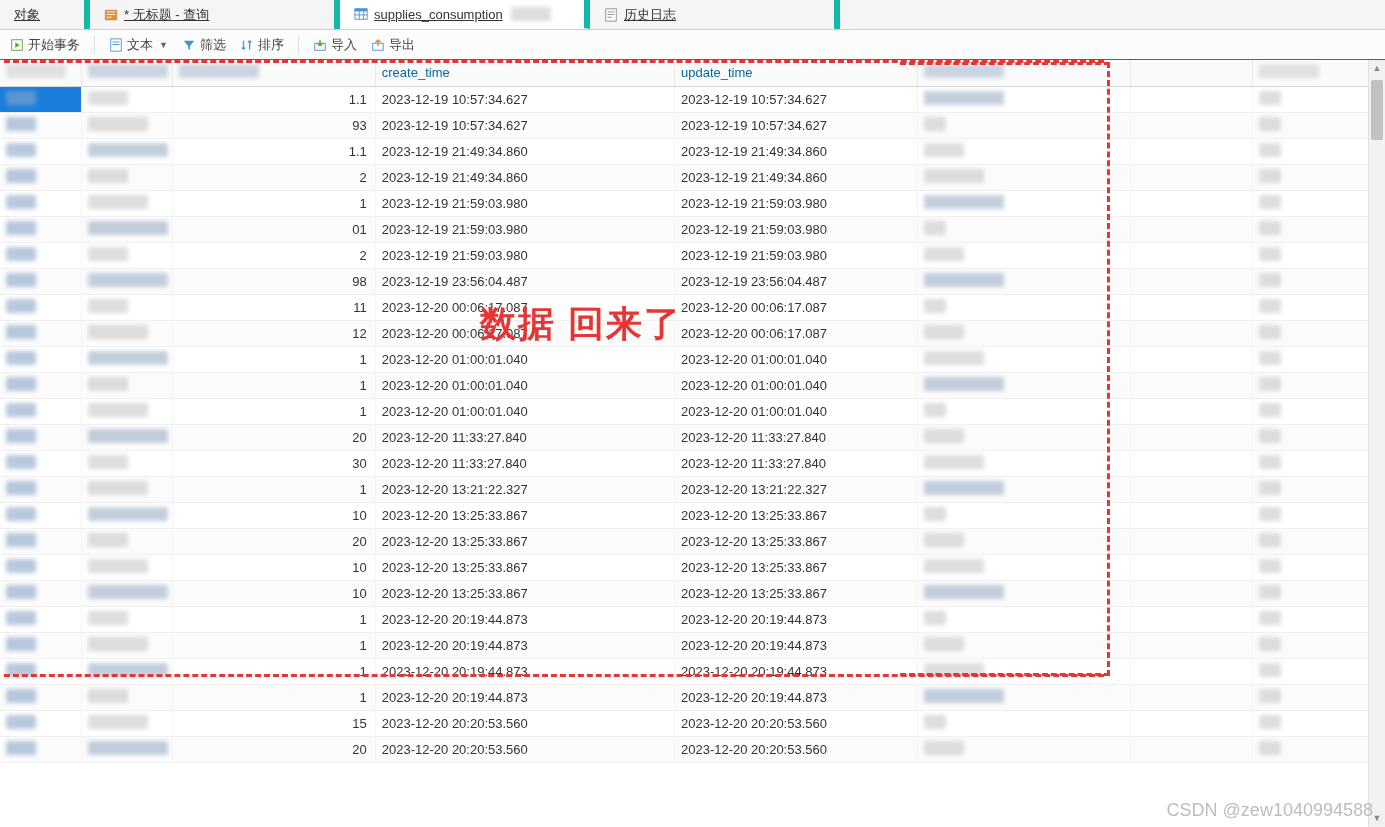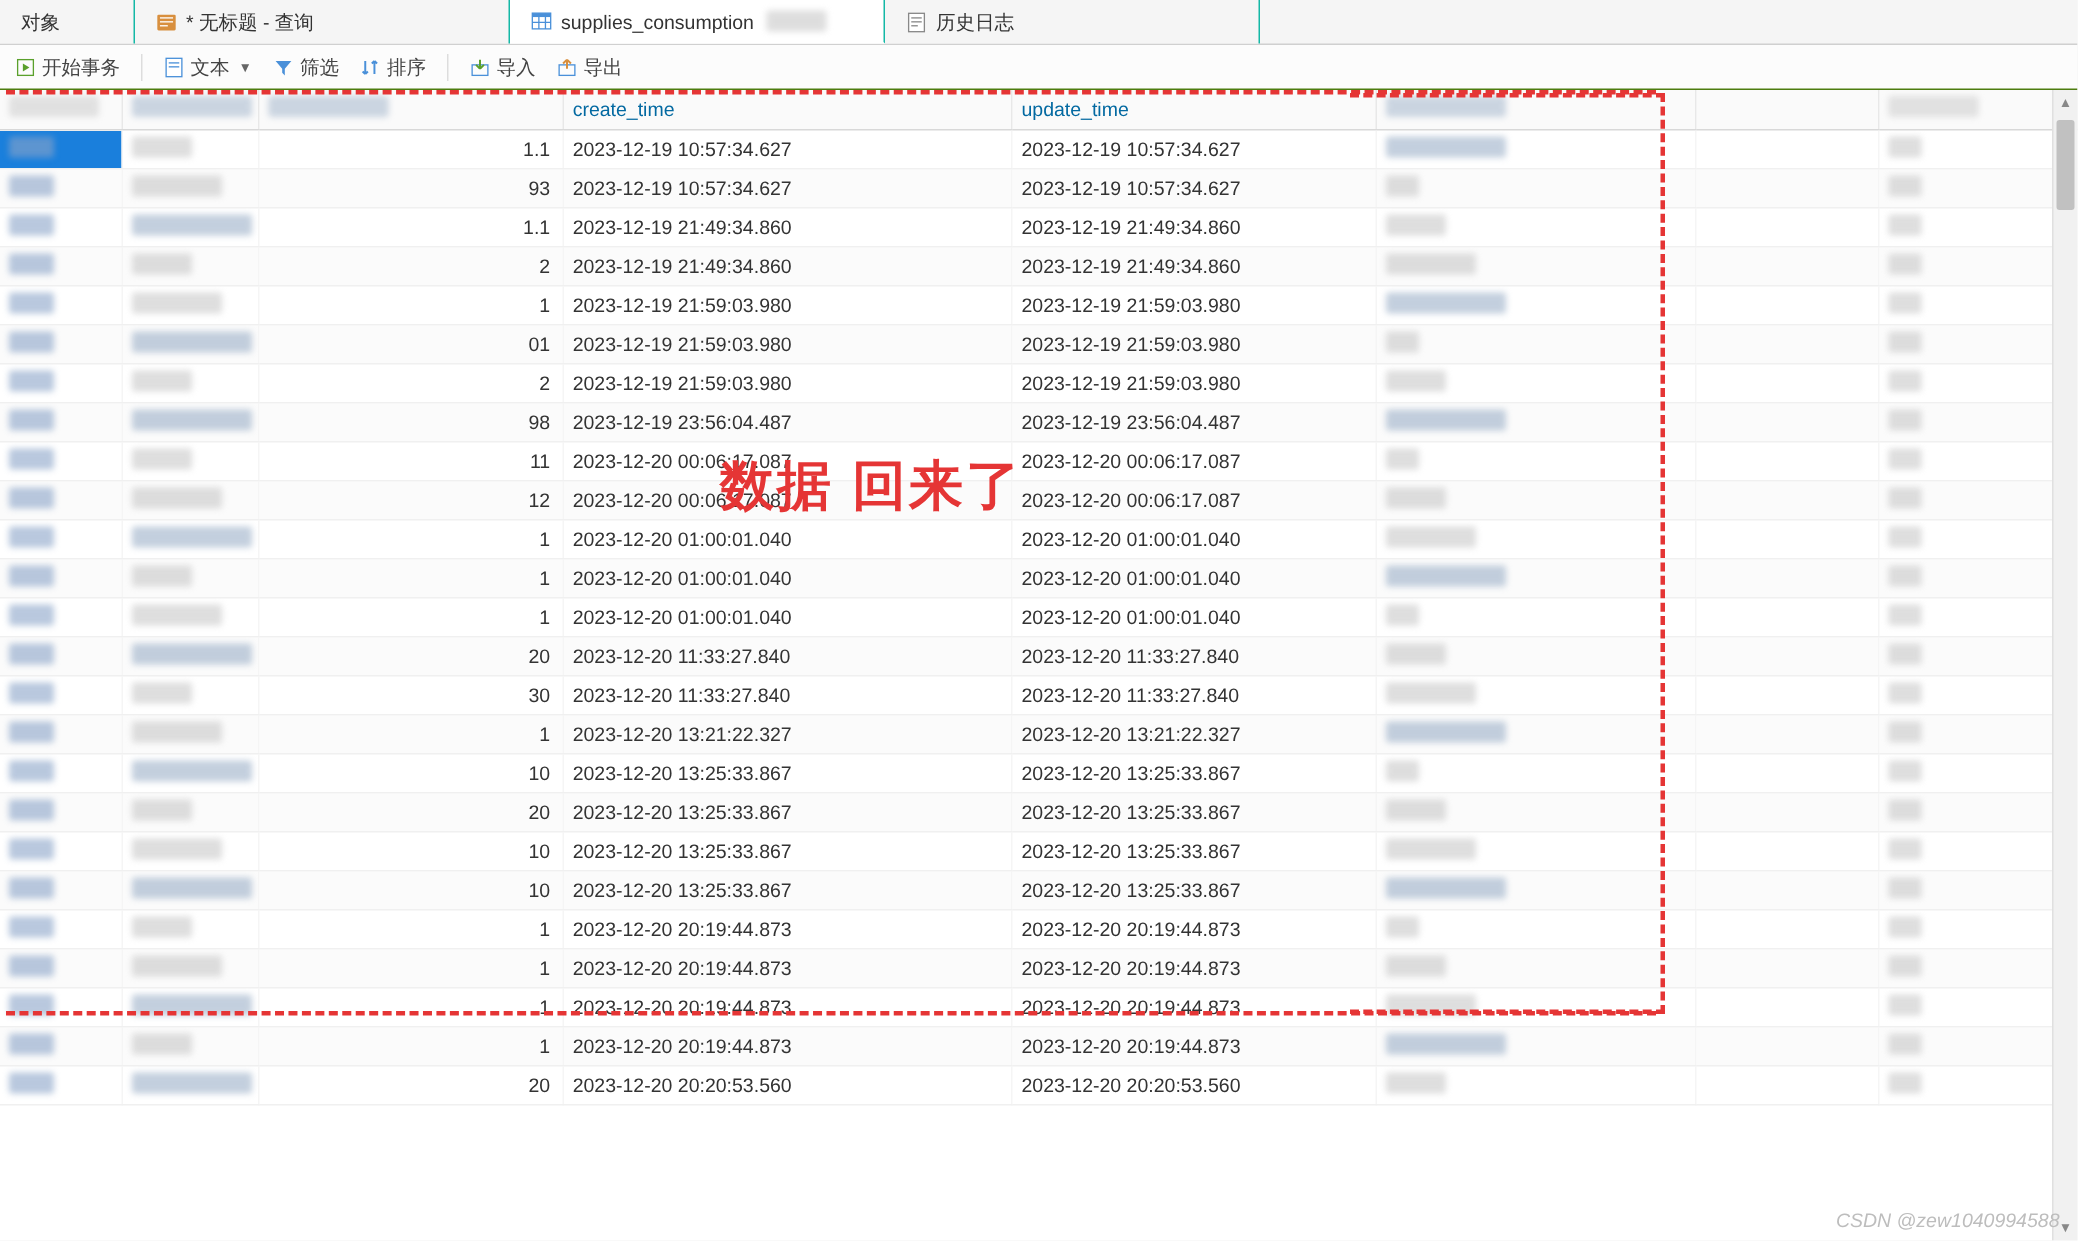--- a/index.html
+++ b/index.html
@@ -18,25 +18,26 @@
     display: flex;
     height: 30px;
     background: #f5f5f5;
     border-bottom: 1px solid #d0d0d0;
     align-items: stretch;
   }
   .tab {
     display: flex;
     align-items: center;
     padding: 0 14px;
-    border-right: 1px solid #14b8a6;
+    border-right: 6px solid #14b8a6;
     gap: 6px;
     background: #f5f5f5;
     cursor: pointer;
     min-width: 90px;
+    text-decoration: underline;
   }
   .tab.active { background: #fff; border-bottom: 1px solid #fff; }
   .tab .icon { width: 14px; height: 14px; }
   .tab.wide { min-width: 250px; }
   
   .toolbar {
     display: flex;
     align-items: center;
     height: 30px;
     padding: 0 10px;
@@ -132,22 +133,21 @@
     position: absolute; left:2px; right:2px; top: 20px; height: 60px;
     background: #c1c1c1; border-radius:2px;
   }
   .vscroll .arr { position:absolute; left:0; right:0; height:17px; text-align:center; font-size:9px; color:#888; line-height:17px;}
   .vscroll .arr.up{top:0;} .vscroll .arr.dn{bottom:0;}
   
   .watermark {
     position: absolute;
     right: 12px; bottom: 6px;
     color: #bdbdbd;
-    font-size: 13px;
-    font-style: italic;
+    font-size: 18px;
     pointer-events: none;
   }
 </style>
 </head>
 <body>
 
 <div class="tabs">
   <div class="tab">
     <span>对象</span>
   </div>
@@ -489,20 +489,30 @@
           <td><span class="blur b2"></span></td>
           <td class="num">1</td>
           <td>2023-12-20 20:19:44.873</td>
           <td>2023-12-20 20:19:44.873</td>
           <td><span class="blur b4"></span></td>
           <td></td>
           <td><span class="blur b5"></span></td>
         </tr>
         <tr>
           <td><span class="blur b1"></span></td>
+          <td><span class="blur b3"></span></td>
+          <td class="num">15</td>
+          <td>2023-12-20 20:20:53.560</td>
+          <td>2023-12-20 20:20:53.560</td>
+          <td><span class="blur b5"></span></td>
+          <td></td>
+          <td><span class="blur b5"></span></td>
+        </tr>
+        <tr>
+          <td><span class="blur b1"></span></td>
           <td><span class="blur b4"></span></td>
           <td class="num">20</td>
           <td>2023-12-20 20:20:53.560</td>
           <td>2023-12-20 20:20:53.560</td>
           <td><span class="blur b2"></span></td>
           <td></td>
           <td><span class="blur b5"></span></td>
         </tr>
       </tbody>
   </table>

